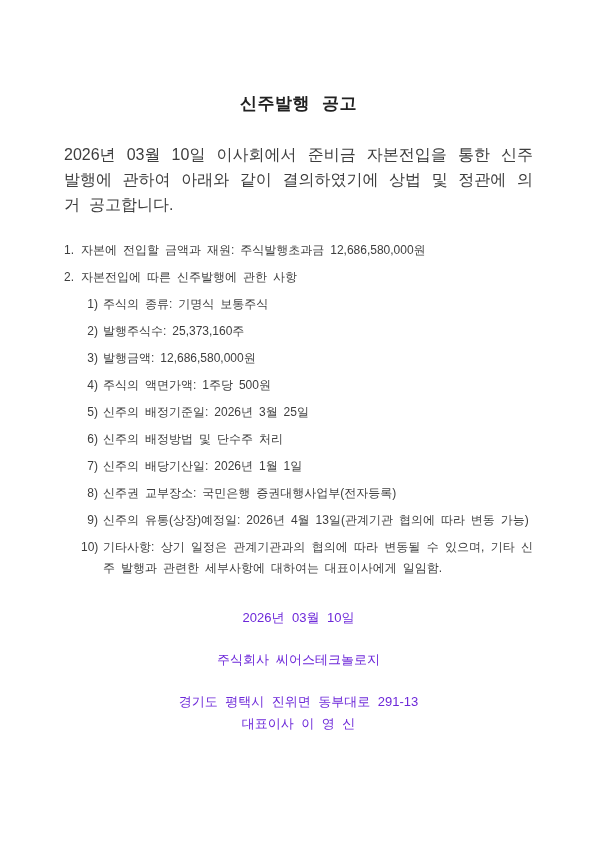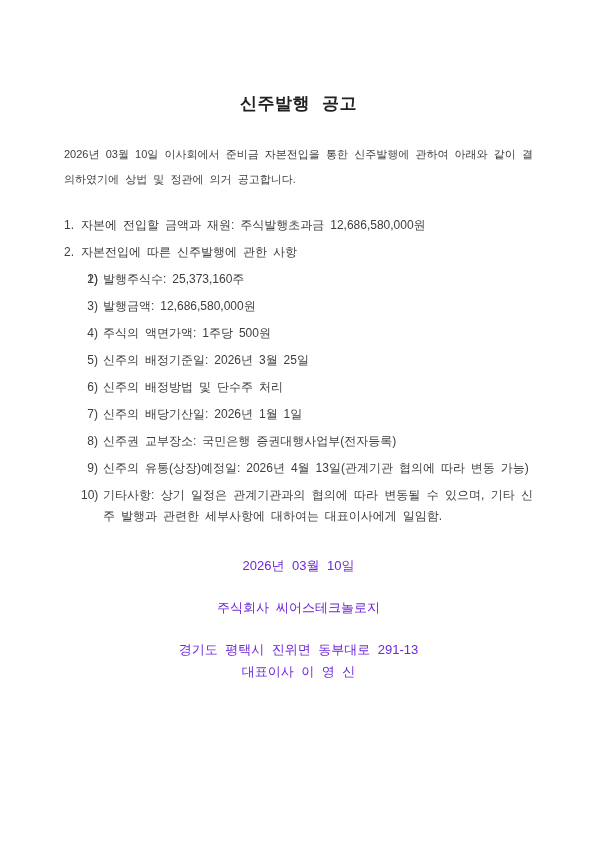--- a/index.html
+++ b/index.html
@@ -25,21 +25,21 @@
     margin: 0 0 27px 0;
     text-align: center;
     font-size: 17px;
     font-weight: bold;
     color: #212121;
     letter-spacing: 0.5px;
     word-spacing: 7px;
   }
   .intro {
     margin: 0 0 23px 0;
-    font-size: 11px;
+    font-size: 16px;
     line-height: 25px;
     text-align: justify;
     word-spacing: 0.28em;
     word-break: normal;
   }
   .mi, .si {
     position: relative;
     font-size: 12px;
     line-height: 21px;
     word-spacing: 0.22em;
@@ -103,20 +103,21 @@
   </div>
 
   <div class="mi">
     <span class="num">2.</span>
     <span class="txt">자본전입에 따른 신주발행에 관한 사항</span>
 
     <div class="sublist">
 
       <div class="si">
         <span class="num">1)</span>
+        <span class="txt">주식의 종류: 기명식 보통주식</span>
       </div>
 
       <div class="si">
         <span class="num">2)</span>
         <span class="txt">발행주식수: 25,373,160주</span>
       </div>
 
       <div class="si">
         <span class="num">3)</span>
         <span class="txt">발행금액: 12,686,580,000원</span>

